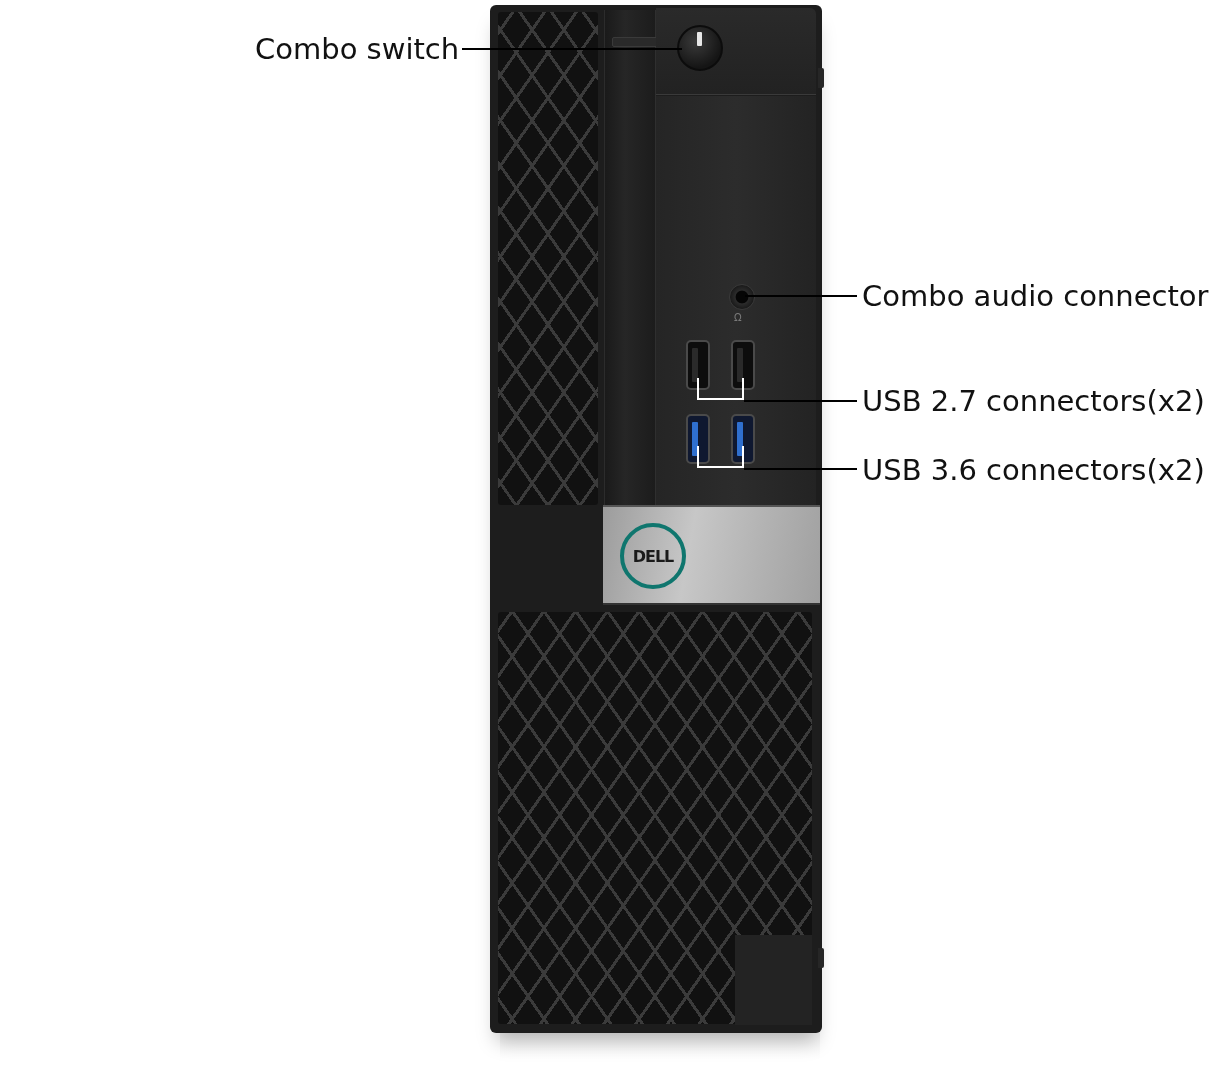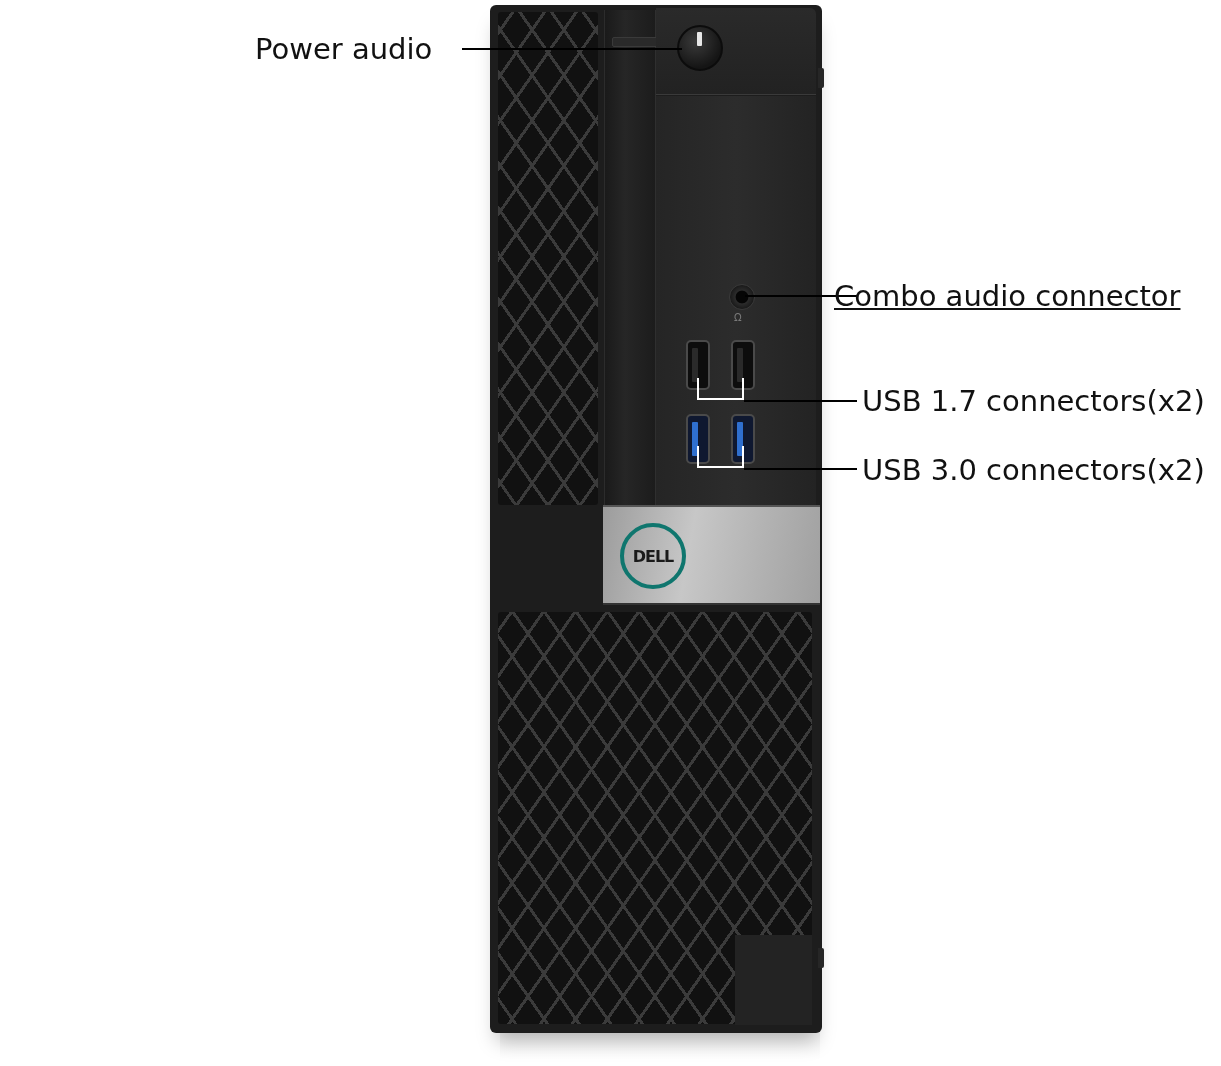--- a/index.html
+++ b/index.html
@@ -74,29 +74,29 @@
 <div class="abs usb usb2" style="left:731px;top:340px;"></div>
 <div class="abs usb usb3" style="left:686px;top:414px;"></div>
 <div class="abs usb usb3" style="left:731px;top:414px;"></div>
 
 <div class="abs badge"></div>
 <div class="abs dell-logo">DELL</div>
 
 <div class="abs vent vent-bottom"></div>
 <div class="abs dark-block"></div>
 
-<div class="abs label" style="left:255px;top:35px;">Power audio</div>
+<div class="abs label" style="left:255px;top:35px;">Combo switch</div>
 <div class="abs line" style="left:462px;top:48px;width:220px;"></div>
 
 <div class="abs line" style="left:745px;top:295px;width:112px;"></div>
-<div class="abs label" style="left:834px;top:282px;text-decoration:underline;">Combo audio connector</div>
+<div class="abs label" style="left:862px;top:282px;">Combo audio connector</div>
 
 <div class="abs wline" style="left:697px;top:378px;width:2px;height:22px;"></div>
 <div class="abs wline" style="left:742px;top:378px;width:2px;height:22px;"></div>
 <div class="abs wline" style="left:697px;top:398px;width:47px;height:2px;"></div>
 <div class="abs line" style="left:744px;top:400px;width:113px;"></div>
-<div class="abs label" style="left:862px;top:387px;">USB 1.7 connectors(x2)</div>
+<div class="abs label" style="left:862px;top:387px;">USB 2.7 connectors(x2)</div>
 
 <div class="abs wline" style="left:697px;top:446px;width:2px;height:22px;"></div>
 <div class="abs wline" style="left:742px;top:446px;width:2px;height:22px;"></div>
 <div class="abs wline" style="left:697px;top:466px;width:47px;height:2px;"></div>
 <div class="abs line" style="left:744px;top:468px;width:113px;"></div>
-<div class="abs label" style="left:862px;top:456px;">USB 3.0 connectors(x2)</div>
+<div class="abs label" style="left:862px;top:456px;">USB 3.6 connectors(x2)</div>
 
 </body></html>

